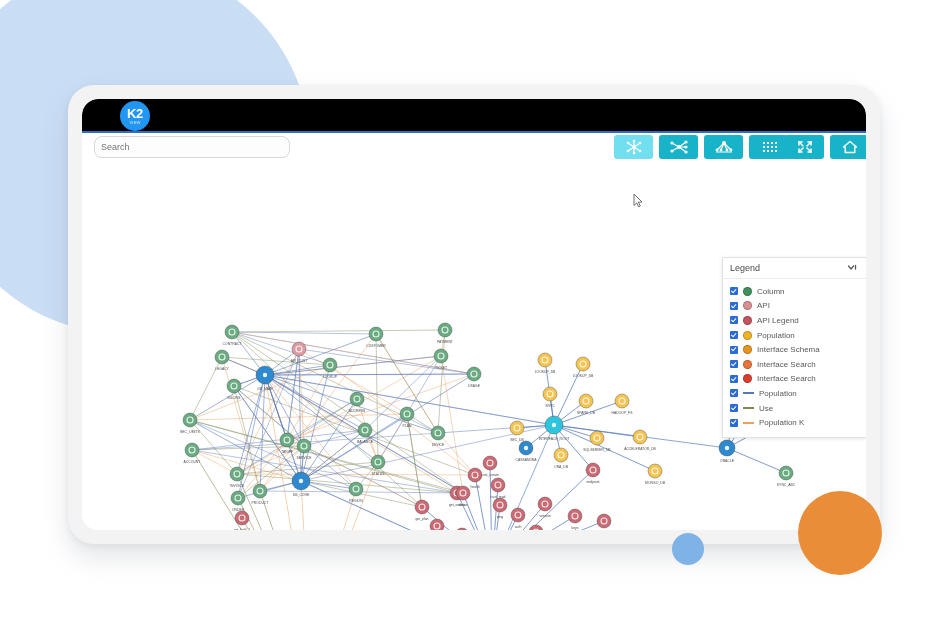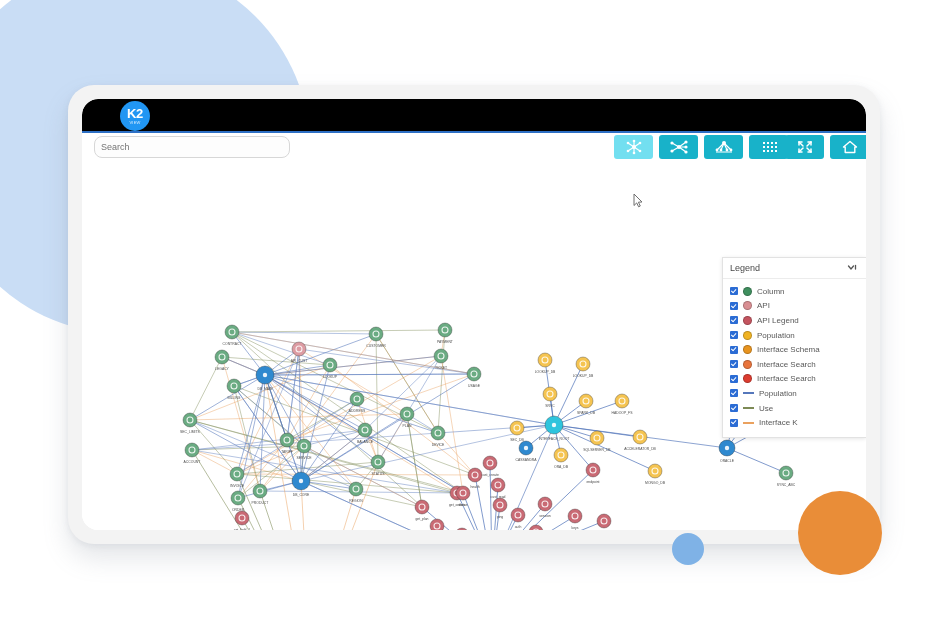--- a/index.html
+++ b/index.html
@@ -995,21 +995,21 @@
               <span class="lg-label">Population</span>
             </div>
             <div class="legend-item">
               <span class="lg-check"></span>
               <span class="lg-line" style="border-top-color: rgb(125, 138, 85);"></span>
               <span class="lg-label">Use</span>
             </div>
             <div class="legend-item">
               <span class="lg-check"></span>
               <span class="lg-line" style="border-top-color: rgb(234, 161, 94);"></span>
-              <span class="lg-label">Interface K</span>
+              <span class="lg-label">Population K</span>
             </div>
           </div>
       </div>
 
     </div>
   </div>
 
   <div class="blob-orange"></div>
   <div class="blob-blue-sm"></div>
 

